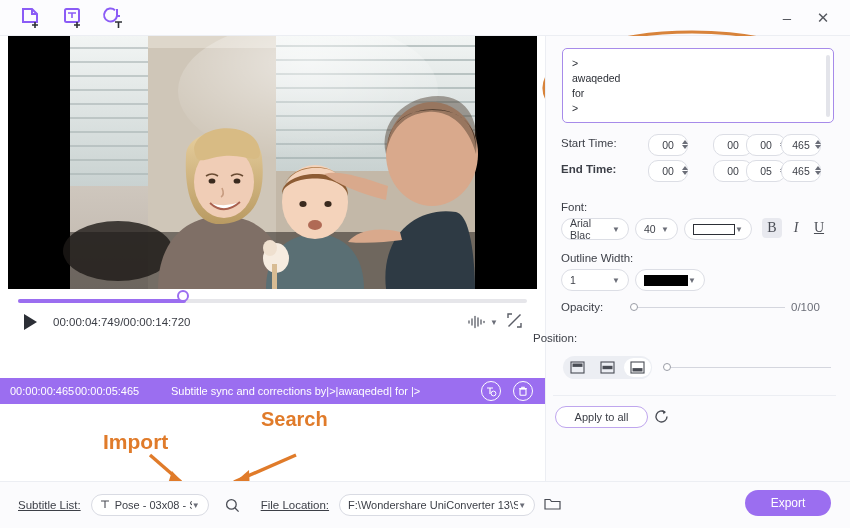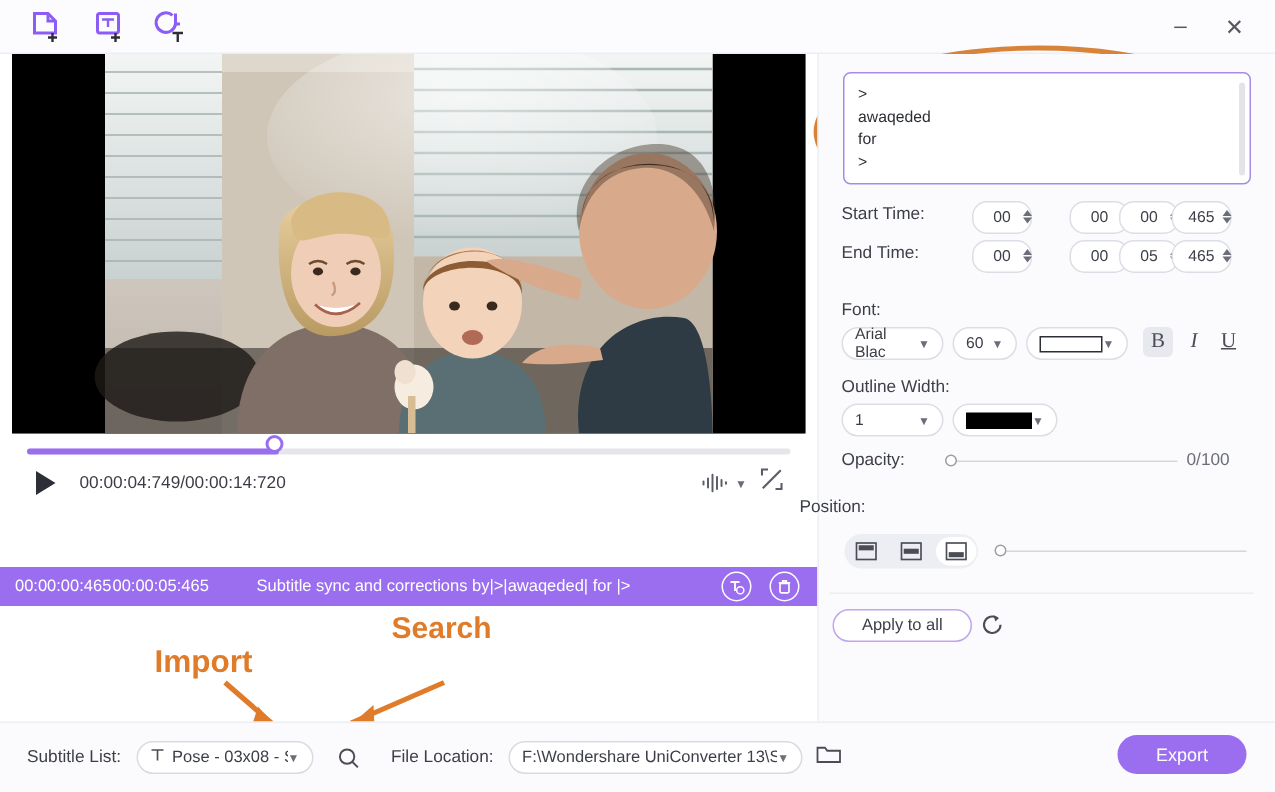--- a/index.html
+++ b/index.html
@@ -89,21 +89,21 @@
   .hl-box {
     position:absolute; border:2.5px solid #e08a3c; border-radius:3px;
   }
 
   
   .bottombar {
     position:absolute; left:0; top:481px; width:850px; height:47px;
     background:#fbfbfd; border-top:1px solid #eceef3;
     display:flex; align-items:center;
   }
-  .bb-label { font-size:11.5px; color:#3c3f47; }
+  .bb-label { font-size:11.5px; color:#3c3f47;text-decoration:underline; }
   .pill {
     height:22px; border:1px solid #d9dbe3; border-radius:11px;
     background:#fff; display:flex; align-items:center;
     font-size:11px; color:#3c3f47; padding:0 8px;
   }
   .chev { font-size:8px; color:#6b6e78; }
 
   .export-btn {
     position:absolute; left:745px; top:490px; width:86px; height:26px;
     background:#9b6ef0; border-radius:13px; color:#fff;
@@ -407,21 +407,21 @@
   <div class="spin-arrows" style="left:777px;top:134px;">
     <div class="sa sa-up"></div>
       <div class="sa sa-dn"></div>
   </div>
   <div class="spin" style="left:781px;top:134px;">465</div>
   <div class="spin-arrows" style="left:812px;top:134px;">
     <div class="sa sa-up"></div>
       <div class="sa sa-dn"></div>
   </div>
 
-  <div class="row-lbl" style="left:561px;top:163px;">End Time:</div>
+  <div class="row-lbl" style="left:561px;top:163px;font-weight:bold;">End Time:</div>
   <div class="spin" style="left:648px;top:160px;">00</div>
   <div class="spin-arrows" style="left:679px;top:160px;">
     <div class="sa sa-up"></div>
       <div class="sa sa-dn"></div>
   </div>
   <div class="spin" style="left:713px;top:160px;">00</div>
   <div class="spin-arrows" style="left:744px;top:160px;">
     <div class="sa sa-up"></div>
       <div class="sa sa-dn"></div>
   </div>
@@ -435,21 +435,21 @@
     <div class="sa sa-up"></div>
       <div class="sa sa-dn"></div>
   </div>
 
   <div class="row-lbl" style="left:561px;top:201px;">Font:</div>
   <div class="sel" style="left:561px;top:218px;width:68px;">
     <span>Arial Blac</span>
     <span class="chev">▼</span>
   </div>
   <div class="sel" style="left:635px;top:218px;width:43px;">
-    <span>60</span>
+    <span>40</span>
     <span class="chev">▼</span>
   </div>
   <div class="sel" style="left:684px;top:218px;width:68px;">
     <span style="width:46px;height:11px;background:#ffffff;border:1px solid #2c2f36;display:block;"></span>
     <span class="chev">▼</span>
   </div>
   <div class="styl-btn styl-on" style="left:762px;top:218px;">B</div>
   <div class="styl-btn" style="left:786px;top:218px;font-style:italic;">I</div>
   <div class="styl-btn" style="left:809px;top:218px;text-decoration:underline;">U</div>
 

